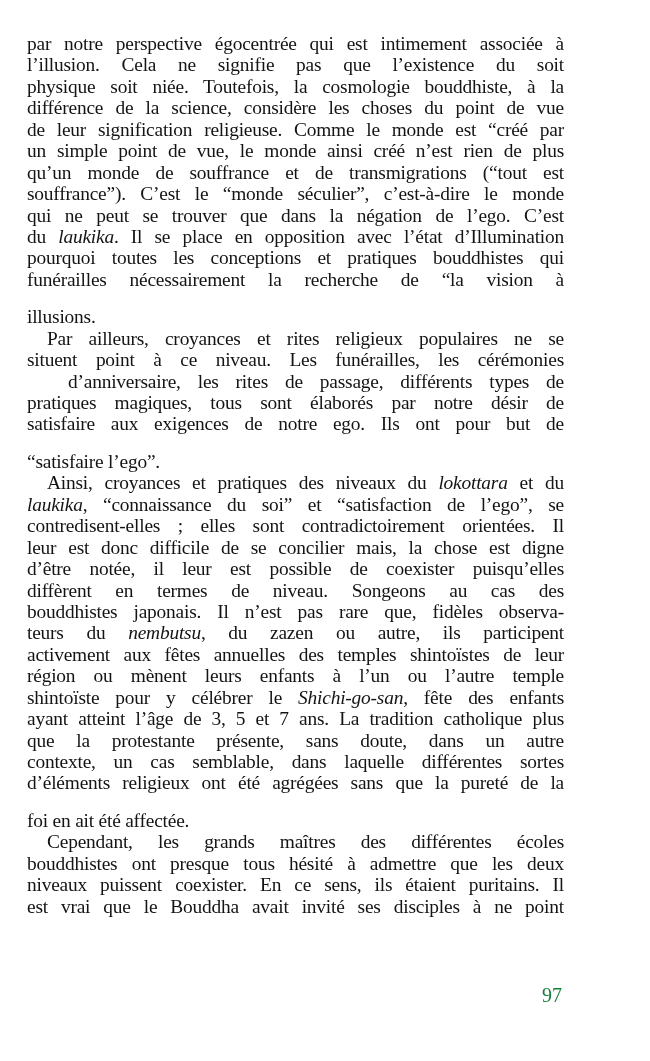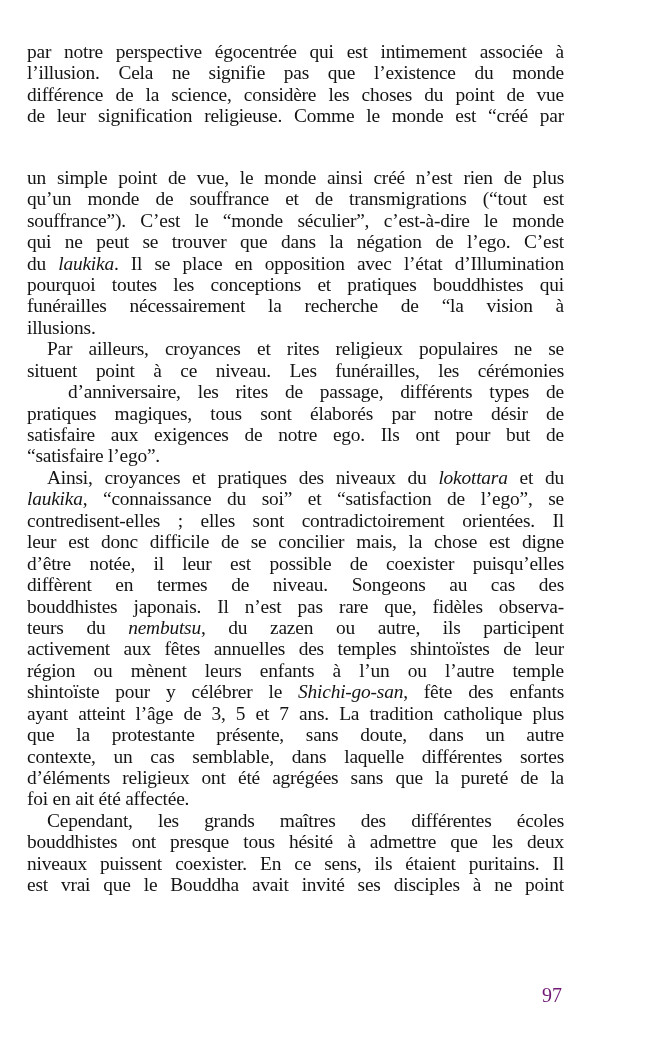--- a/index.html
+++ b/index.html
@@ -1,47 +1,48 @@
 <!DOCTYPE html>
 <html><head>
 <meta charset="utf-8">
 <style>
   html, body { margin: 0; padding: 0; background: #ffffff; }
   body { width: 650px; height: 1061px; position: relative; overflow: hidden; }
-  .page { position: absolute; left: 27px; top: 41px; width: 537px; }
+  .page { position: absolute; left: 27px; top: 33px; width: 537px; }
   .line {
     font-family: "Liberation Serif", "DejaVu Serif", serif;
     font-size: 19.4px;
     line-height: 21.45px;
     height: 21.45px;
     color: #141414;
     white-space: nowrap;
     text-align: justify;
     text-align-last: justify;
     letter-spacing: -0.2px;
     overflow: visible;
   }
-  .line.last { text-align-last: left; }
+  .line.last { text-align-last: left; margin-top: 16px; }
   .line.indent { padding-left: 20px; }
   .line i { font-style: italic; }
   .folio {
     position: absolute; right: 88px; top: 984px;
     font-family: "Liberation Serif", "DejaVu Serif", serif;
-    font-size: 20px; color: #701a75;
+    font-size: 20px; color: #15803d;
   }
 </style>
 </head>
 <body>
 
 <div class="page" id="page-body">
     <div class="line" style="white-space: normal; word-spacing: 0px;"><span>par notre perspective égocentrée qui est intimement associée à</span></div>
-    <div class="line" style="white-space: normal; word-spacing: 0px;"><span>l’illusion. Cela ne signifie pas que l’existence du monde</span></div>
+    <div class="line" style="white-space: normal; word-spacing: 0px;"><span>l’illusion. Cela ne signifie pas que l’existence du soit</span></div>
+    <div class="line" style="white-space: normal; word-spacing: 0px;"><span>physique soit niée. Toutefois, la cosmologie bouddhiste, à la</span></div>
     <div class="line" style="white-space: normal; word-spacing: 0px;"><span>différence de la science, considère les choses du point de vue</span></div>
     <div class="line" style="white-space: normal; word-spacing: 0px;"><span>de leur signification religieuse. Comme le monde est “créé par</span></div>
-    <div class="line" style="white-space: normal; word-spacing: 0px; margin-top: 40px;"><span>un simple point de vue, le monde ainsi créé n’est rien de plus</span></div>
+    <div class="line" style="white-space: normal; word-spacing: 0px;"><span>un simple point de vue, le monde ainsi créé n’est rien de plus</span></div>
     <div class="line" style="white-space: normal; word-spacing: 0px;"><span>qu’un monde de souffrance et de transmigrations (“tout est</span></div>
     <div class="line" style="white-space: normal; word-spacing: 0px;"><span>souffrance”). C’est le “monde séculier”, c’est-à-dire le monde</span></div>
     <div class="line" style="white-space: normal; word-spacing: 0px;"><span>qui ne peut se trouver que dans la négation de l’ego. C’est</span></div>
     <div class="line" style="white-space: normal; word-spacing: 0px;"><span>du </span><i>laukika</i><span>. Il se place en opposition avec l’état d’Illumination</span></div>
     <div class="line" style="white-space: normal; word-spacing: 0px;"><span>pourquoi toutes les conceptions et pratiques bouddhistes qui</span></div>
     <div class="line" style="white-space: normal; word-spacing: 0px;"><span>funérailles nécessairement la recherche de “la vision à</span></div>
     <div class="line last"><span>illusions.</span></div>
     <div class="line indent" style="white-space: normal; word-spacing: 0px;"><span>Par ailleurs, croyances et rites religieux populaires ne se</span></div>
     <div class="line" style="white-space: normal; word-spacing: 0px;"><span>situent point à ce niveau. Les funérailles, les cérémonies</span></div>
     <div class="line" style="white-space: normal; word-spacing: 0px; margin-left: 41px;"><span>d’anniversaire, les rites de passage, différents types de</span></div>

